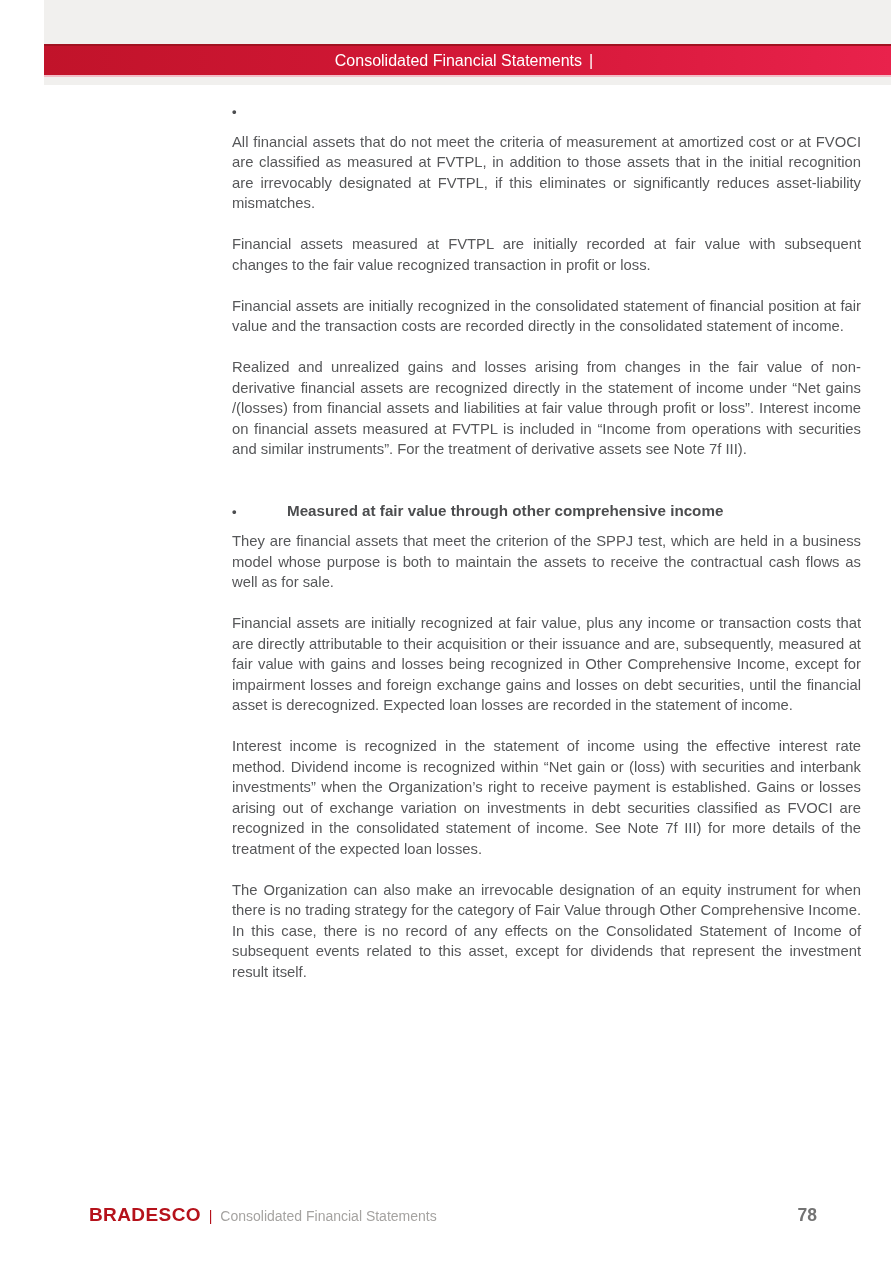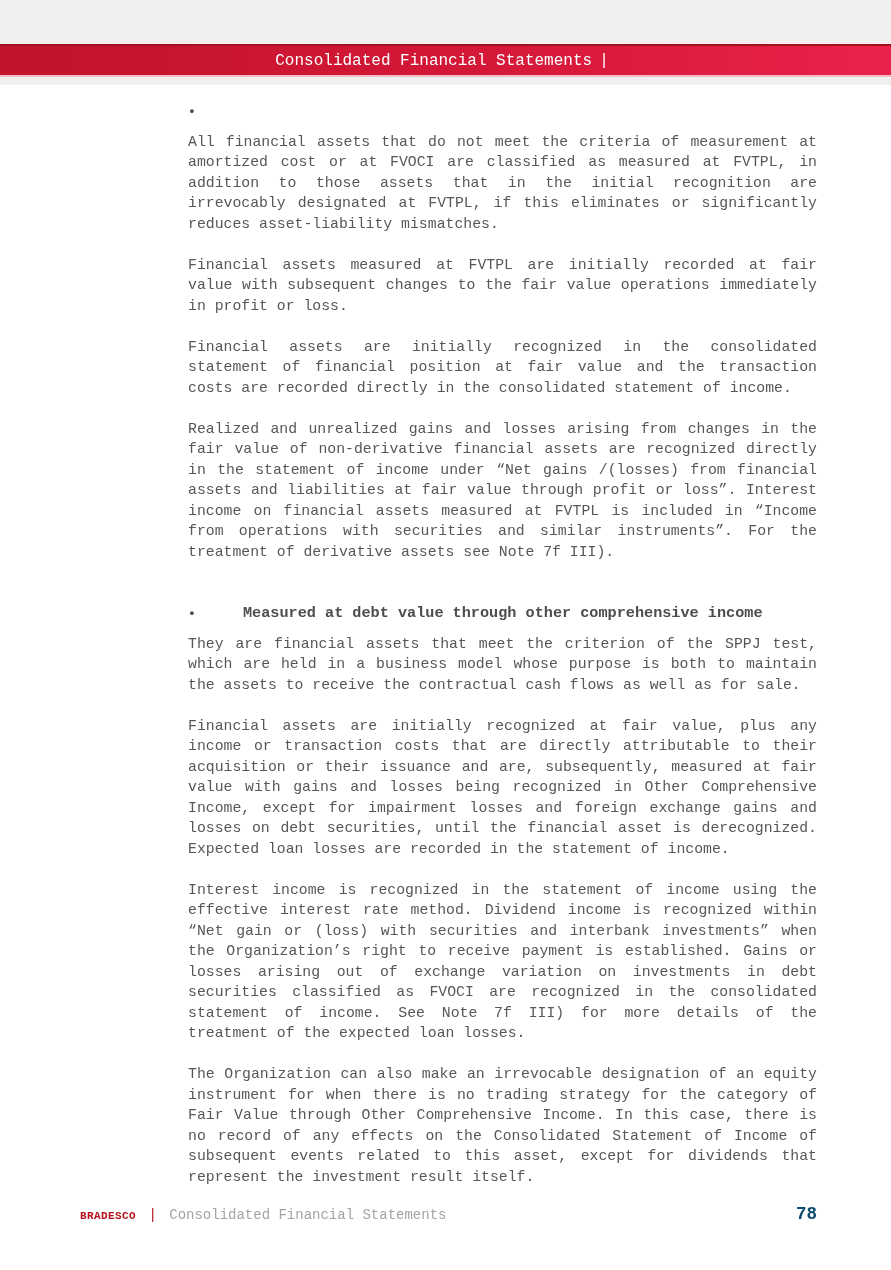--- a/index.html
+++ b/index.html
@@ -2,22 +2,23 @@
 <html><head>
 <meta charset="utf-8">
 <style>
   * { margin: 0; padding: 0; box-sizing: border-box; }
   html, body { background: #ffffff; }
   .page {
     position: relative;
     width: 891px;
     height: 1270px;
     background: #ffffff;
-    font-family: Liberation Mono, monospace;
+    font-family: Liberation Sans, sans-serif;
     overflow: hidden;
+    padding-left: 44px;
   }
   .top-strip {
     height: 44px;
     background: #f1f0ee;
   }
   .banner {
     height: 33px;
     background: linear-gradient(90deg, #c1132a 0%, #d51838 55%, #e9224c 100%);
     border-top: 2px solid #a01220;
     border-bottom: 2px solid #f2bcc6;
@@ -66,27 +67,28 @@
     right: 74px;
     top: 1204px;
     display: flex;
     justify-content: space-between;
     align-items: baseline;
   }
   .footer-left { font-size: 14px; white-space: nowrap; }
   .footer-left .brand {
     color: #b5121b;
     font-weight: 700;
-    font-size: 11px;
+    font-size: 19px;
     letter-spacing: 0.4px;
+    margin-left: 9px;
   }
   .footer-left .footer-sep { color: #b5121b; margin: 0 4px; font-weight: 400; }
   .footer-left .footer-doc { color: #a5a3a1; }
   .page-num {
-    color: #0c4a6e;
+    color: #737373;
     font-weight: 700;
     font-size: 17.5px;
   }
 </style>
 </head>
 <body>
 
 <div class="page">
 
   <div class="top-strip"></div>
@@ -98,29 +100,29 @@
 
   <div class="sub-strip"></div>
 
   <div class="content">
 
     <div class="section">
       <div class="heading">
         <span class="bullet">•</span>
       </div>
       <p>All financial assets that do not meet the criteria of measurement at amortized cost or at FVOCI are classified as measured at FVTPL, in addition to those assets that in the initial recognition are irrevocably designated at FVTPL, if this eliminates or significantly reduces asset-liability mismatches.</p>
-      <p>Financial assets measured at FVTPL are initially recorded at fair value with subsequent changes to the fair value operations immediately in profit or loss.</p>
+      <p>Financial assets measured at FVTPL are initially recorded at fair value with subsequent changes to the fair value recognized transaction in profit or loss.</p>
       <p>Financial assets are initially recognized in the consolidated statement of financial position at fair value and the transaction costs are recorded directly in the consolidated statement of income.</p>
       <p>Realized and unrealized gains and losses arising from changes in the fair value of non-derivative financial assets are recognized directly in the statement of income under “Net gains /(losses) from financial assets and liabilities at fair value through profit or loss”. Interest income on financial assets measured at FVTPL is included in “Income from operations with securities and similar instruments”. For the treatment of derivative assets see Note 7f III).</p>
     </div>
 
     <div class="section section-2">
       <div class="heading">
         <span class="bullet">•</span>
-        <span class="heading-text">Measured at debt value through other comprehensive income</span>
+        <span class="heading-text">Measured at fair value through other comprehensive income</span>
       </div>
       <p>They are financial assets that meet the criterion of the SPPJ test, which are held in a business model whose purpose is both to maintain the assets to receive the contractual cash flows as well as for sale.</p>
       <p>Financial assets are initially recognized at fair value, plus any income or transaction costs that are directly attributable to their acquisition or their issuance and are, subsequently, measured at fair value with gains and losses being recognized in Other Comprehensive Income, except for impairment losses and foreign exchange gains and losses on debt securities, until the financial asset is derecognized. Expected loan losses are recorded in the statement of income.</p>
       <p>Interest income is recognized in the statement of income using the effective interest rate method. Dividend income is recognized within “Net gain or (loss) with securities and interbank investments” when the Organization’s right to receive payment is established. Gains or losses arising out of exchange variation on investments in debt securities classified as FVOCI are recognized in the consolidated statement of income. See Note 7f III) for more details of the treatment of the expected loan losses.</p>
       <p>The Organization can also make an irrevocable designation of an equity instrument for when there is no trading strategy for the category of Fair Value through Other Comprehensive Income. In this case, there is no record of any effects on the Consolidated Statement of Income of subsequent events related to this asset, except for dividends that represent the investment result itself.</p>
     </div>
 
   </div>
 
   <div class="footer">

